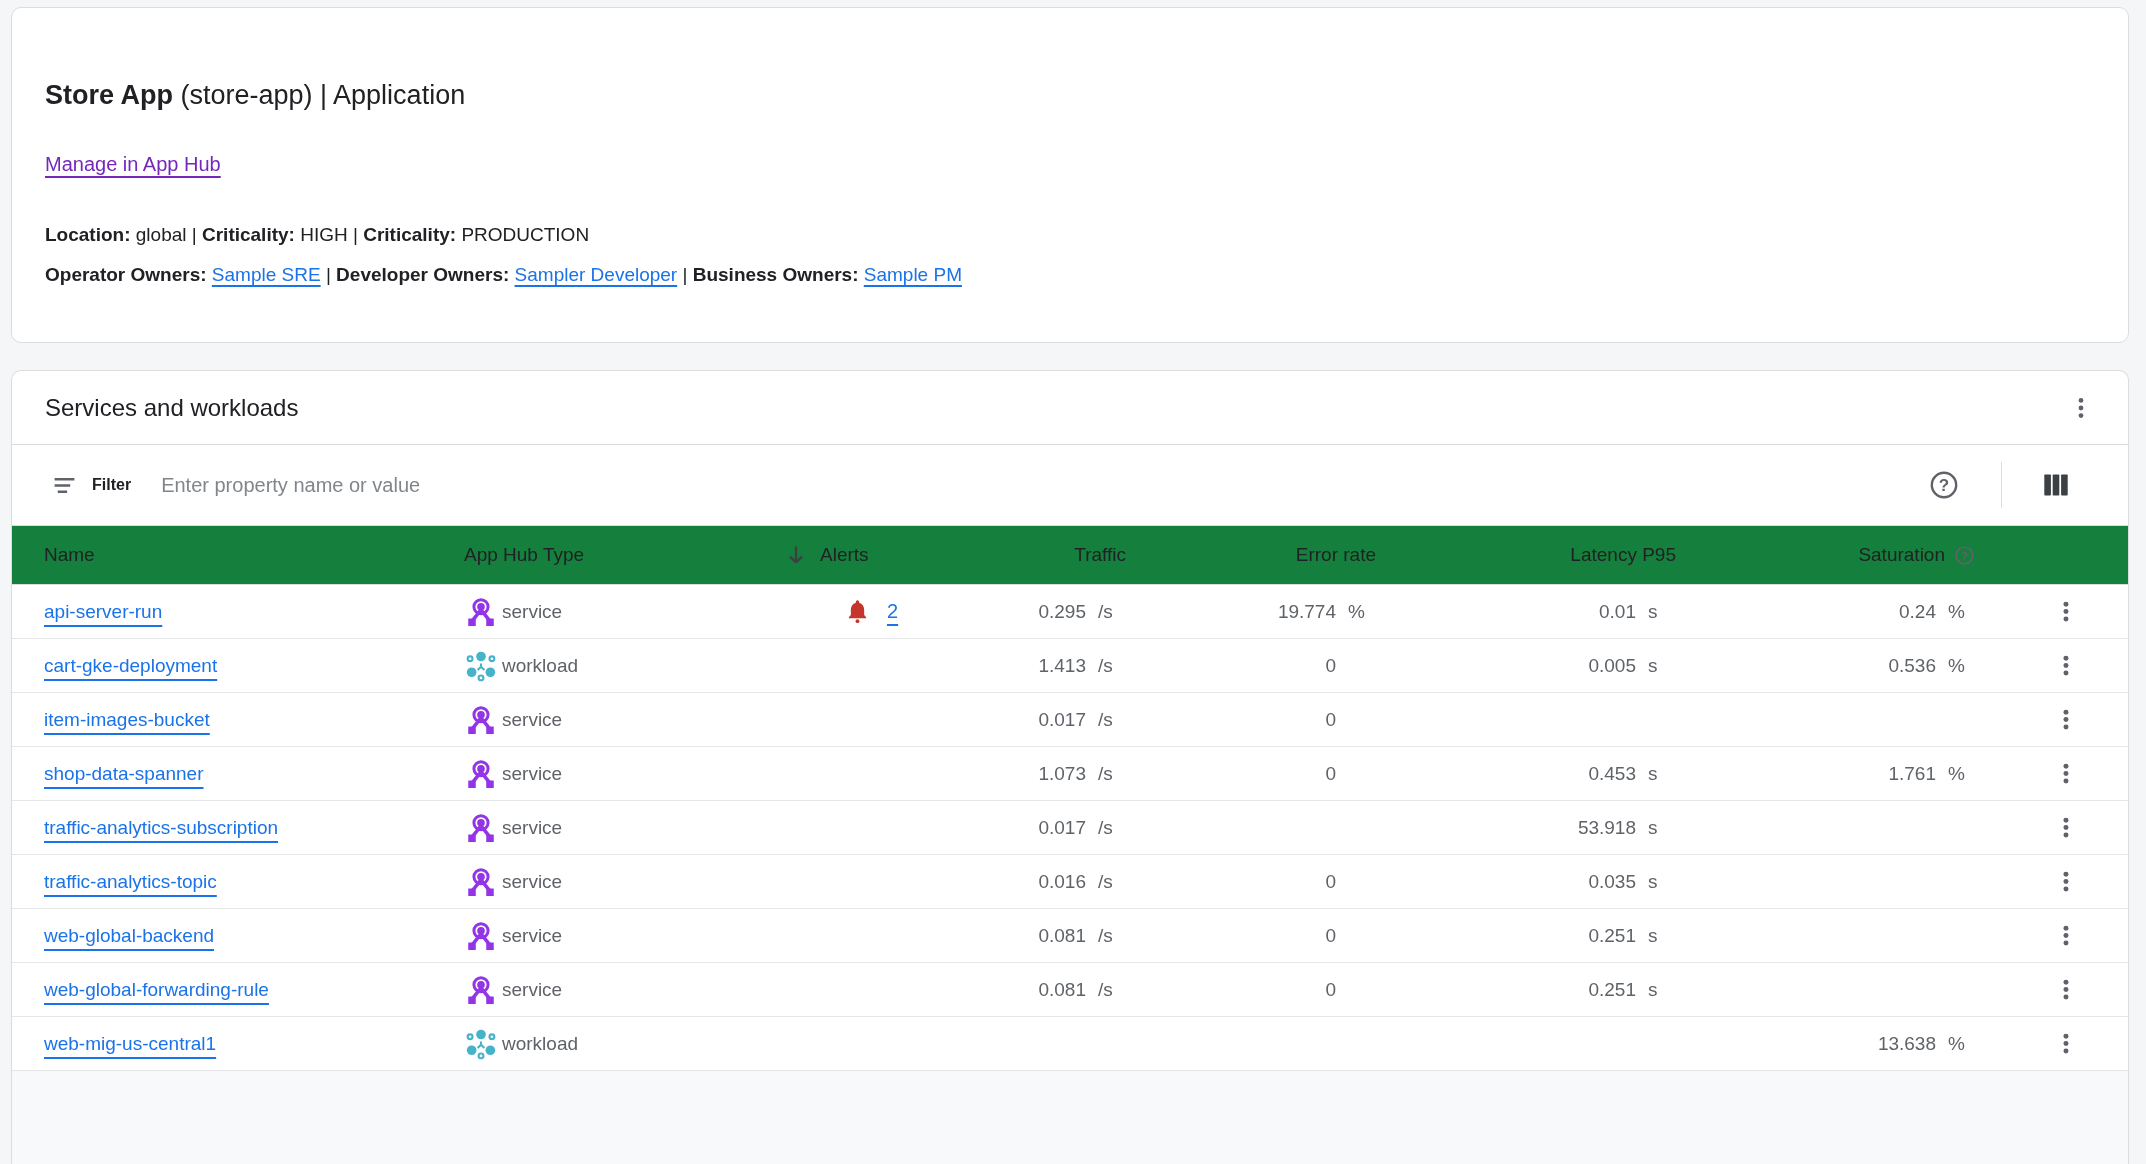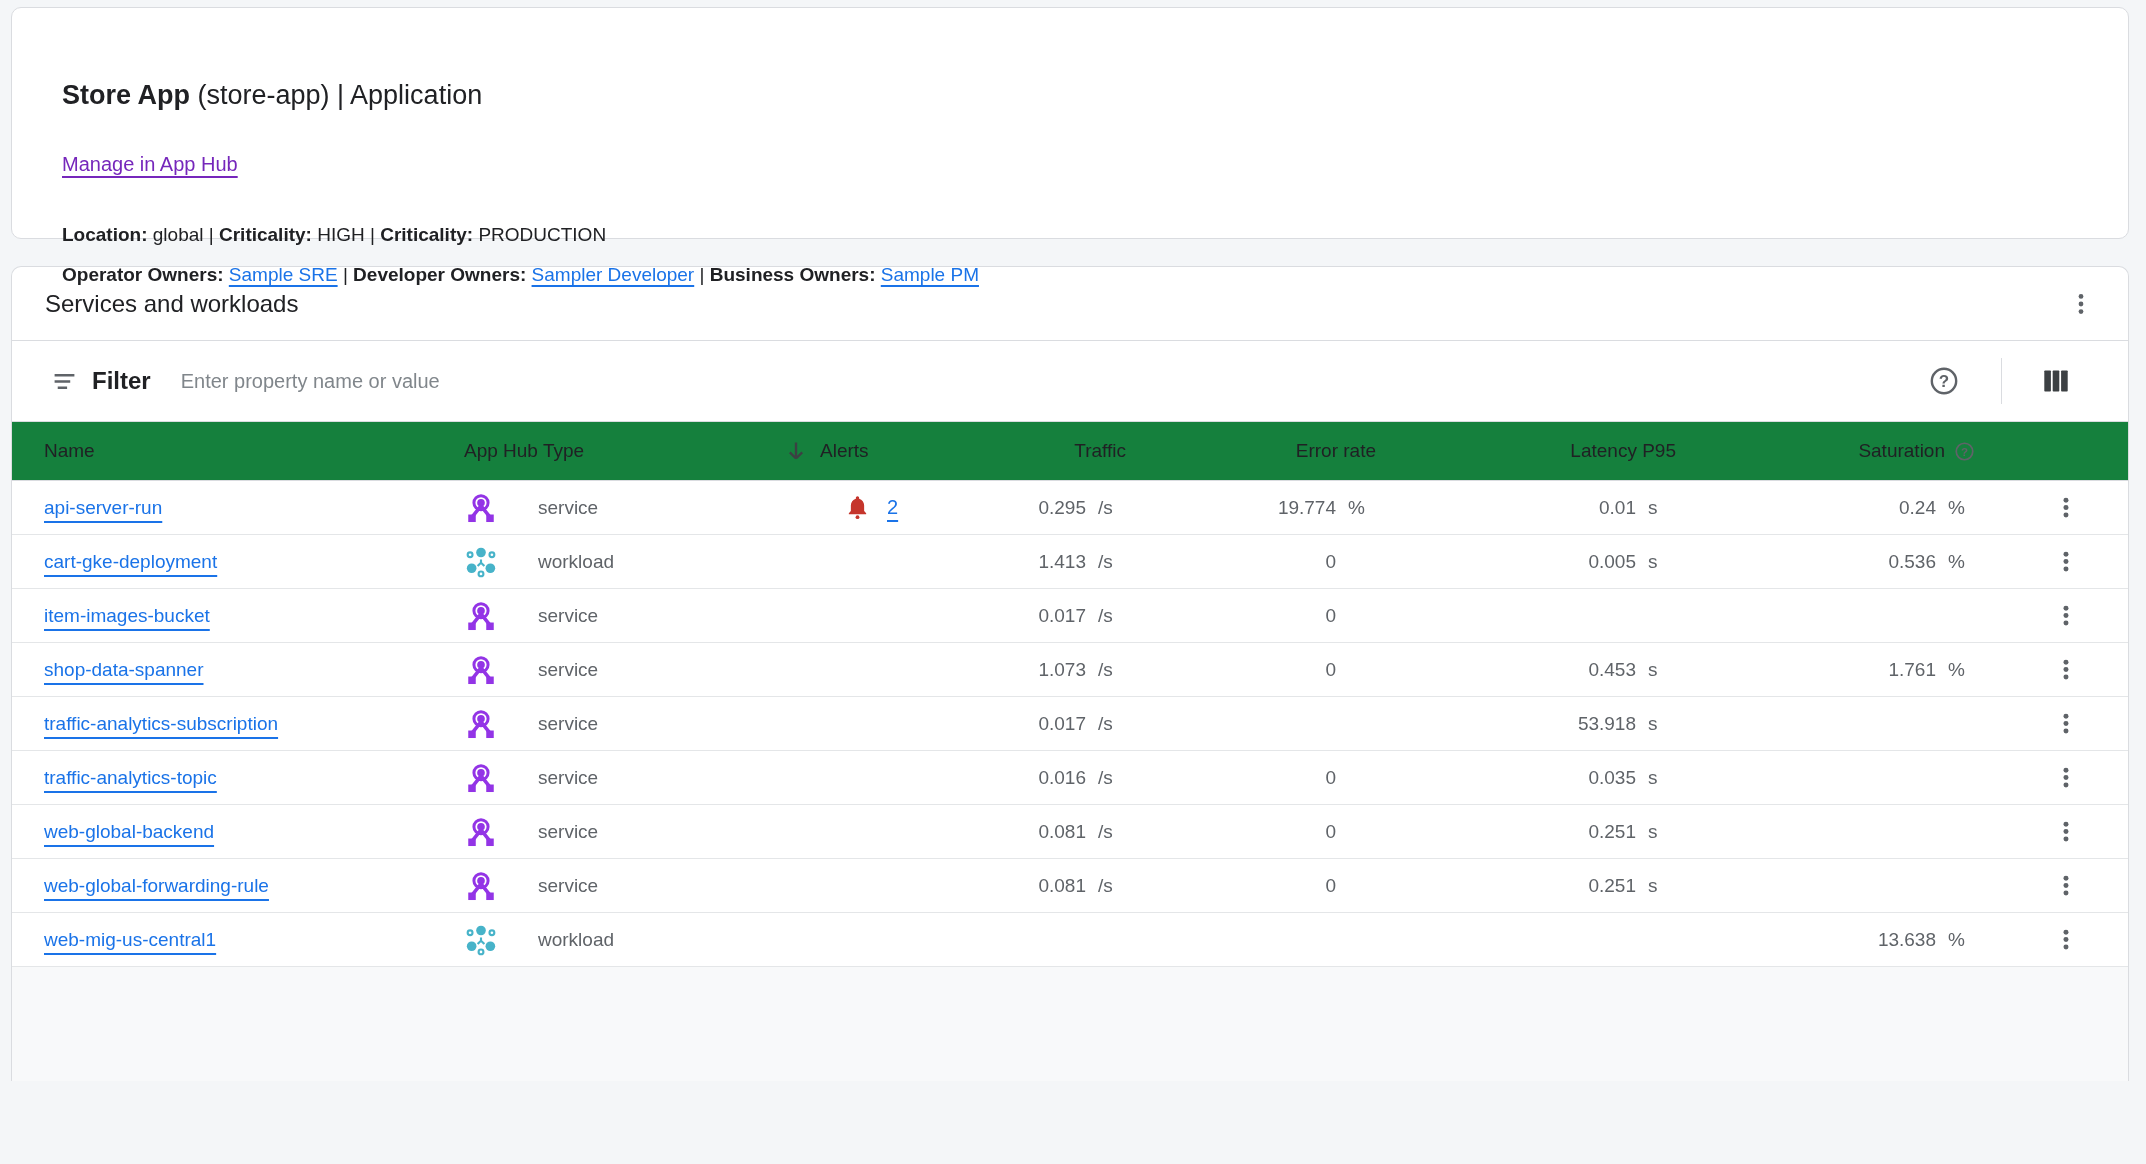--- a/index.html
+++ b/index.html
@@ -9,21 +9,21 @@
     font-family:"Liberation Sans","DejaVu Sans",sans-serif;
     color:#202124;
   }
   .card {
     background:#fff;
     border:1px solid #dadce0;
     border-radius:10px;
     margin:0 17px 0 11px;
   }
   
-  .header-card { margin-top:7px; height:232px; padding:70px 33px 0 50px; }
+  .header-card { margin-top:7px; height:336px; padding:70px 33px 0 33px; }
   .app-title { font-size:27px; line-height:34px; font-weight:400; color:#202124; }
   .app-title .bold { font-weight:700; }
   .manage-link {
     display:inline-block; margin-top:40px; font-size:20px; line-height:24px;
     color:var(--link-purple); text-decoration:underline;
     text-underline-offset:5px; text-decoration-thickness:1.5px; cursor:pointer;
   }
   .meta { font-size:19px; line-height:22px; color:#202124; }
   .meta1 { margin-top:48px; }
   .meta2 { margin-top:18px; }
@@ -46,21 +46,21 @@
   .icon-btn {
     background:none; border:none; cursor:pointer; display:flex;
     align-items:center; justify-content:center; padding:4px;
   }
   
   .filter-bar {
     height:81px; flex:0 0 81px; display:flex; align-items:center;
     padding:0 50px 0 40px; border-bottom:1px solid #dadce0;
   }
   .filter-icon { display:flex; margin-right:15px; }
-  .filter-label { font-size:24px; font-weight:700; color:#202124; }
+  .filter-label { font-size:16px; font-weight:700; color:#202124; }
   .filter-input {
     flex:1; border:none; outline:none; font-size:20px; margin-left:30px;
     font-family:inherit; color:#202124; background:transparent;
   }
   .filter-input::placeholder { color:#80868b; }
   .vdivider { width:1.5px; height:46px; background:#dadce0; margin:0 32px 0 36px; }
   
   .thead, .trow {
     display:grid;
     grid-template-columns:452px 316px 164px 190px 250px 300px 300px 1fr;
@@ -71,21 +71,21 @@
     border-bottom:1px solid #dadce0;
     font-size:19px; font-weight:500; color:#202124;
   }
   .trow { height:54px; flex:0 0 66px; border-bottom:1px solid #e4e6e8; background:#fff; }
   .cell { display:flex; align-items:center; }
   .c-name { padding-left:32px; }
   .name-link {
     font-size:19px; color:var(--accent-blue); text-decoration:underline;
     text-underline-offset:7px; text-decoration-thickness:2px; cursor:pointer;
   }
-  .c-type { gap:40px; }
+  .c-type { gap:4px; }
   .type-icon { display:flex; width:34px; justify-content:center; }
   .service-icon { color:var(--service-purple); }
   .workload-icon { color:var(--workload-teal); }
   .type-label { font-size:19px; color:#5f6368; }
   .h-alerts { display:flex; align-items:center; gap:12px; padding-left:4px; }
   .sort-arrow { display:flex; color:#3c4043; }
   .c-alerts { padding-left:64px; gap:16px; }
   .bell-icon { display:flex; color:var(--alert-red); }
   .alert-count {
     font-size:20px; color:var(--accent-blue); text-decoration:underline;

